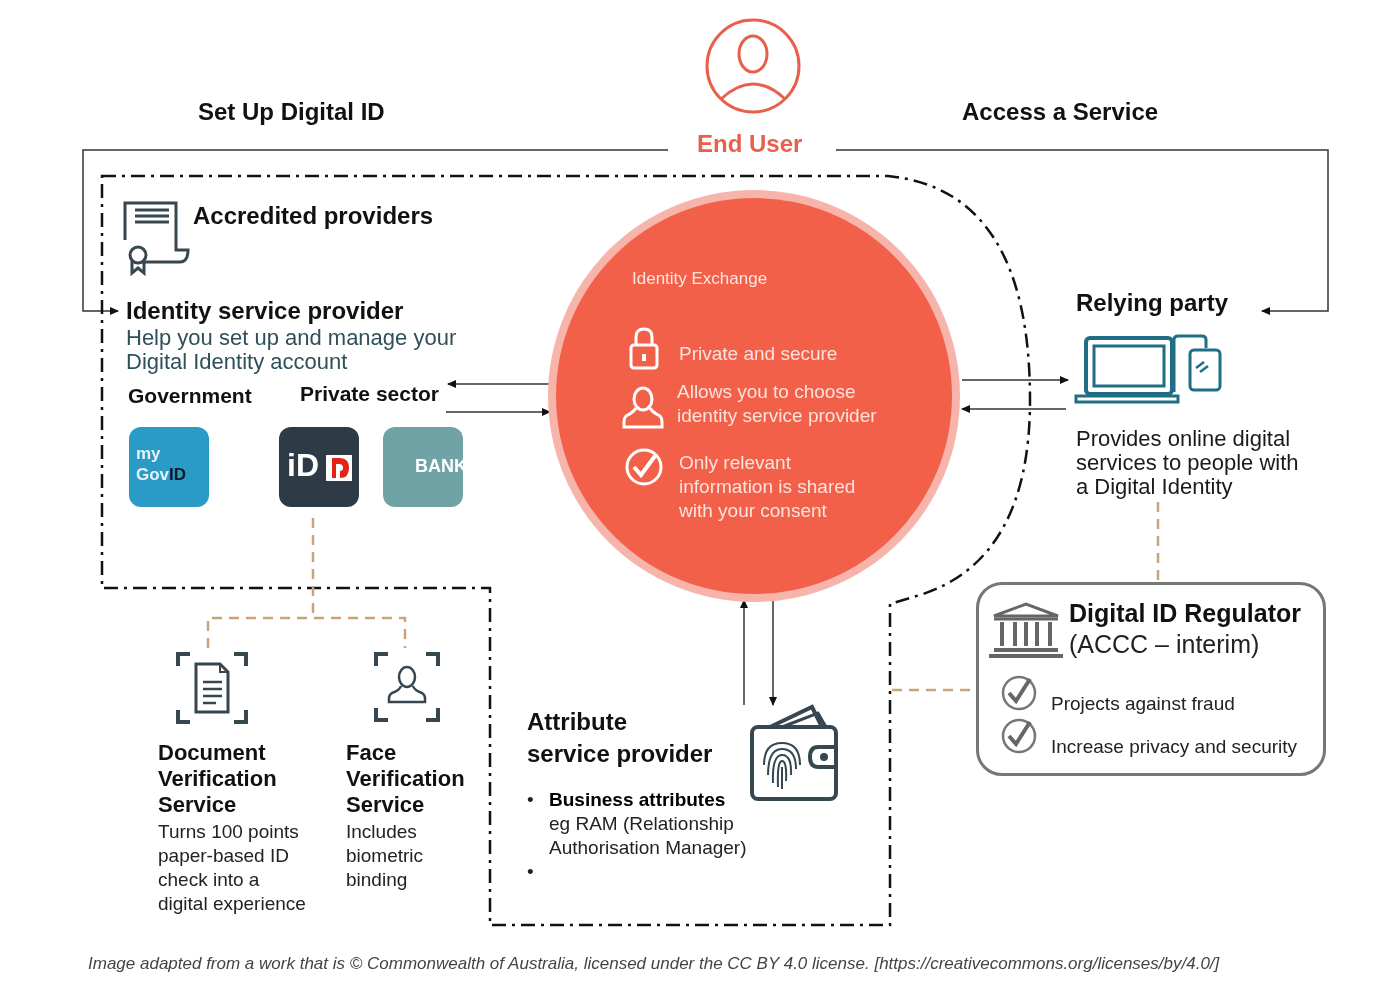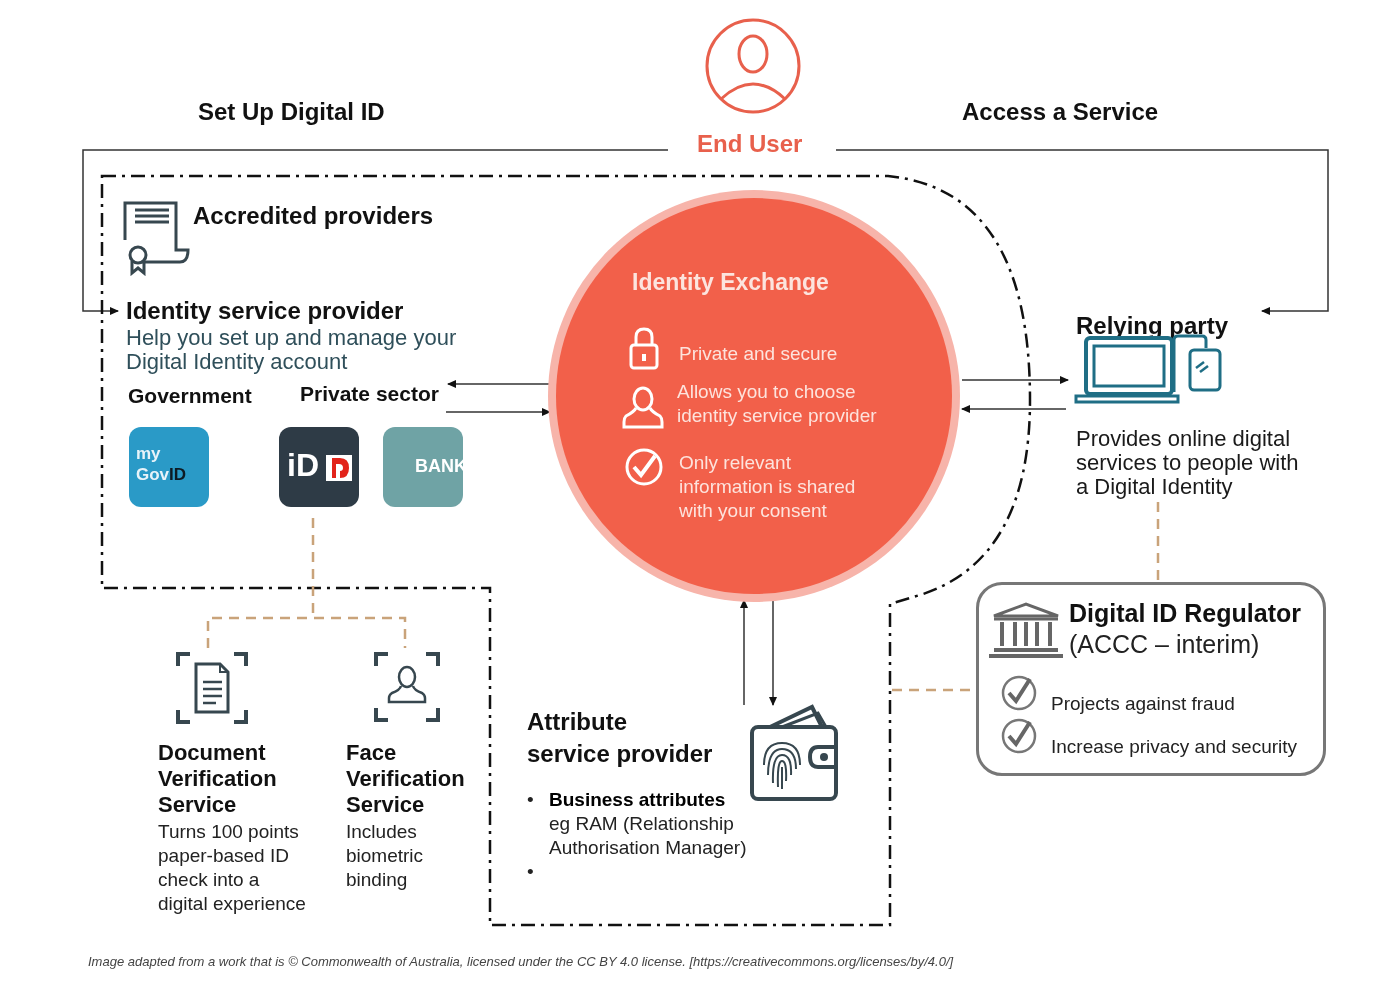--- a/index.html
+++ b/index.html
@@ -8,26 +8,26 @@
   .abs { position: absolute; }
   svg.lines { position: absolute; left: 0; top: 0; width: 1400px; height: 1000px; }
   .h-section { font-weight: bold; font-size: 24px; color: #111; white-space: nowrap; }
   .end-user-label { color: #e8604c; font-weight: bold; font-size: 24px; }
   .title-lg { font-weight: bold; font-size: 24px; white-space: nowrap; }
   .desc { font-size: 22px; color: #2f4f5a; line-height: 24px; }
   .sub-h { font-weight: bold; font-size: 21px; white-space: nowrap; }
   .tile { position: absolute; width: 80px; height: 80px; border-radius: 12px; }
   .circle-outer { position: absolute; left: 548px; top: 190px; width: 412px; height: 412px; border-radius: 50%; background: #f7b4aa; }
   .circle-inner { position: absolute; left: 556px; top: 198px; width: 396px; height: 396px; border-radius: 50%; background: #f2604a; }
-  .ix-title { color: #fce4de; font-weight: bold; font-size: 23px; white-space: nowrap; }
+  .ix-title { color: #fce4de; font-weight: normal; font-size: 17px; white-space: nowrap; }
   .ix-item { color: #fde3dd; font-size: 19px; line-height: 24px; }
   .body-txt { font-size: 19px; color: #222; line-height: 24px; }
   .bold-h3 { font-weight: bold; font-size: 22px; line-height: 26px; color: #111; }
   .regbox { position: absolute; left: 976px; top: 582px; width: 350px; height: 194px; border: 3px solid #777; border-radius: 26px; box-sizing: border-box; }
-  .footer { font-style: italic; font-size: 13px; color: #444; white-space: nowrap; }
+  .footer { font-style: italic; font-size: 17px; color: #444; white-space: nowrap; }
 </style>
 </head>
 <body>
 
 <svg class="lines" viewBox="0 0 1400 1000">
   <defs>
     <marker id="arr" markerWidth="10" markerHeight="10" refX="8" refY="5" orient="auto" markerUnits="userSpaceOnUse">
       <path d="M0,1 L9,5 L0,9 z" fill="#111"></path>
     </marker>
   </defs>
@@ -132,21 +132,21 @@
       <circle cx="20" cy="20" r="17" fill="none" stroke="#fff" stroke-width="3"></circle>
       <path d="M10,20 L17,28 L31,9" fill="none" stroke="#fff" stroke-width="4"></path>
     </svg>
 </div>
 <div class="abs ix-item" style="left:679px; top:451px;">
   <div>Only  relevant</div>
   <div>information is shared</div>
   <div>with your consent</div>
 </div>
 
-<div class="abs title-lg" style="left:1076px; top:312px;">Relying  party</div>
+<div class="abs title-lg" style="left:1076px; top:289px;">Relying  party</div>
 <div class="abs" style="left:1074px; top:334px;">
   <svg width="150" height="72" viewBox="0 0 150 72">
     <rect x="12" y="4" width="86" height="56" rx="4" fill="none" stroke="#1f6e85" stroke-width="4"></rect>
     <rect x="20" y="12" width="70" height="40" fill="none" stroke="#1f6e85" stroke-width="3"></rect>
     <path d="M2,62 L104,62 L104,68 L2,68 Z" fill="none" stroke="#1f6e85" stroke-width="3"></path>
     <path d="M100,58 L100,6 Q100,2 104,2 L128,2 Q132,2 132,6 L132,14" fill="none" stroke="#1f6e85" stroke-width="3"></path>
     <rect x="116" y="16" width="30" height="40" rx="4" fill="none" stroke="#1f6e85" stroke-width="3"></rect>
     <line x1="122" y1="34" x2="130" y2="28" stroke="#1f6e85" stroke-width="2.5"></line>
     <line x1="126" y1="38" x2="134" y2="32" stroke="#1f6e85" stroke-width="2.5"></line>
   </svg>

